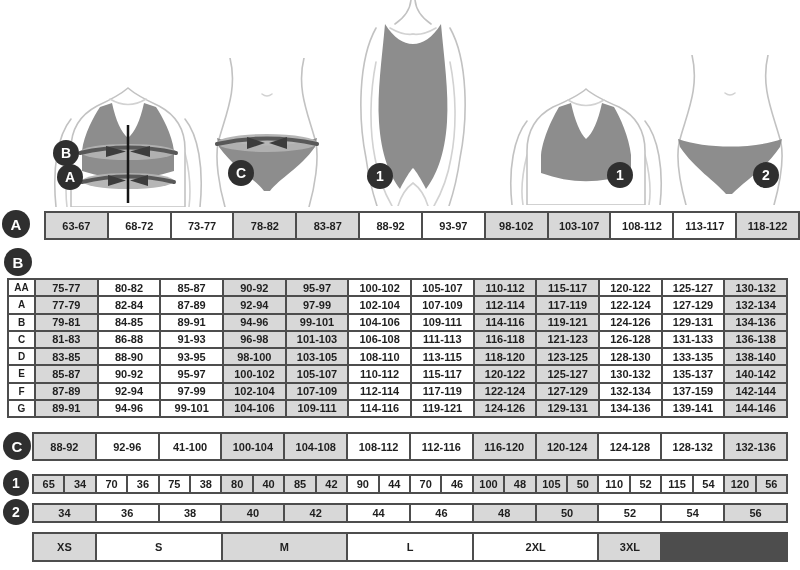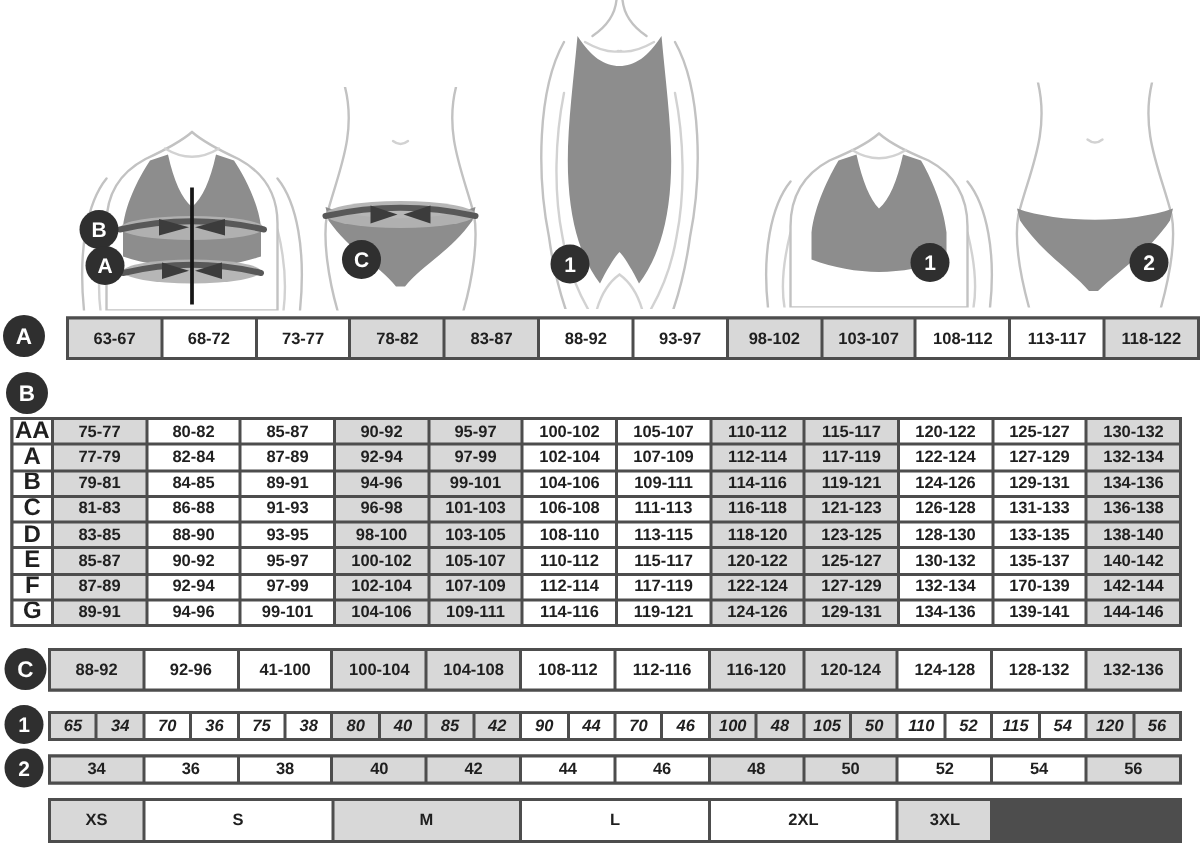--- a/index.html
+++ b/index.html
@@ -18,25 +18,25 @@
   .badge.b28{width:28px;height:28px;font-size:15px;}
   .tbl{
     position:absolute;display:grid;gap:2px;box-sizing:border-box;
     background:var(--grid,#4d4d4d);border:2px solid var(--grid,#4d4d4d);
   }
   .cell{
     background:var(--white-cell,#ffffff);display:flex;align-items:center;justify-content:center;
     font-size:11px;font-weight:600;color:#1f1f1f;white-space:nowrap;overflow:hidden;
   }
   .cell.shaded{background:var(--shaded,#d8d8d8);}
-  .cell.lbl{font-size:16px;}
+  .cell.lbl{font-size:10px;}
   #tbl-a{left:44px;top:211px;width:756px;height:29px;grid-template-columns:repeat(12,1fr);}
   #tbl-b{left:7px;top:278px;width:781px;height:140px;grid-template-columns:25px repeat(12,1fr);grid-auto-rows:1fr;}
   #tbl-c{left:32px;top:432px;width:756px;height:29px;grid-template-columns:repeat(12,1fr);}
-  #tbl-1{left:32px;top:474px;width:756px;height:20px;grid-template-columns:repeat(24,1fr);font-style:italic;}
+  #tbl-1{left:32px;top:474px;width:756px;height:20px;grid-template-columns:repeat(24,1fr);}
   #tbl-2{left:32px;top:503px;width:756px;height:20px;grid-template-columns:repeat(12,1fr);}
   #tbl-sizes{left:32px;top:532px;width:756px;height:30px;grid-template-columns:repeat(12,1fr);}
   .outline{fill:none;stroke:#c2c2c2;stroke-width:1.6;stroke-linecap:round;}
   .outline.faint{stroke:#d2d2d2;}
   .body-fill{fill:#ffffff;stroke:#c2c2c2;stroke-width:1.6;}
   .garment{fill:var(--garment,#8d8d8d);}
   .band{fill:#b2b2b2;opacity:0.95;}
   .arc{fill:none;stroke:#585858;stroke-width:4;stroke-linecap:round;}
   .arrow{fill:#3c3c3c;}
   .vline{stroke:#161616;stroke-width:2.5;}
@@ -226,21 +226,21 @@
       <div class="cell shaded">87-89</div>
       <div class="cell">92-94</div>
       <div class="cell">97-99</div>
       <div class="cell shaded">102-104</div>
       <div class="cell shaded">107-109</div>
       <div class="cell">112-114</div>
       <div class="cell">117-119</div>
       <div class="cell shaded">122-124</div>
       <div class="cell shaded">127-129</div>
       <div class="cell">132-134</div>
-      <div class="cell">170-139</div>
+      <div class="cell">137-159</div>
       <div class="cell shaded">142-144</div>
       <div class="cell lbl">G</div>
       <div class="cell shaded">89-91</div>
       <div class="cell">94-96</div>
       <div class="cell">99-101</div>
       <div class="cell shaded">104-106</div>
       <div class="cell shaded">109-111</div>
       <div class="cell">114-116</div>
       <div class="cell">119-121</div>
       <div class="cell shaded">124-126</div>

